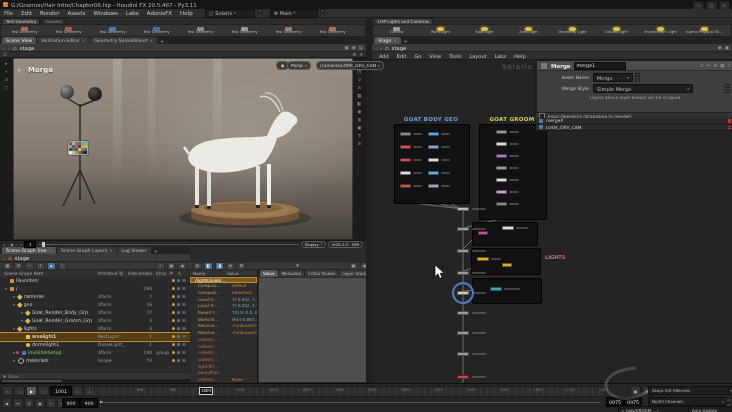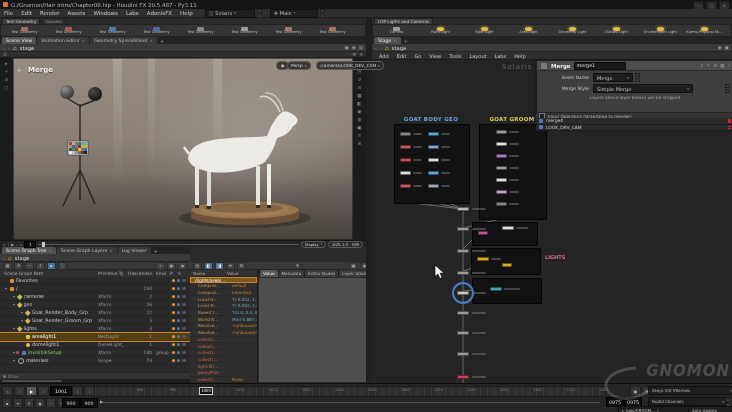--- a/index.html
+++ b/index.html
@@ -930,21 +930,20 @@
         <span style="color:#888">▸</span>
         <span>lops/GROOM...</span>
         <span class="car">▾</span>
       </span>
     <span class="dd" style="position:absolute;left:688px;top:22px;width:42px;justify-content:space-between;font-size:4px">
         <span>Auto Update</span>
       </span>
   </div>
 
   <div class="gnomon" style="left:598px;top:364px;width:132px">
-    <div style="font-size:15px;letter-spacing:1px"><span>GNOMON</span></div>
   </div>
   <svg class="abs" style="left:596px;top:360px;z-index:60;pointer-events:none" width="60" height="45" viewBox="0 0 60 45">
     <path d="M40,8 C10,10 2,28 18,36 C28,41 44,38 52,30" stroke="rgba(170,170,170,.28)" stroke-width="3" fill="none"></path>
   </svg>
 
   <svg class="cursor" style="left:434px;top:264px" width="11" height="16" viewBox="0 0 11 16">
     <path d="M1,1 L1,12.5 L4,10 L5.8,14.5 L8,13.6 L6.2,9.2 L10,9 Z" fill="#fff" stroke="#000" stroke-width=".7"></path>
   </svg>
 
 </div>

